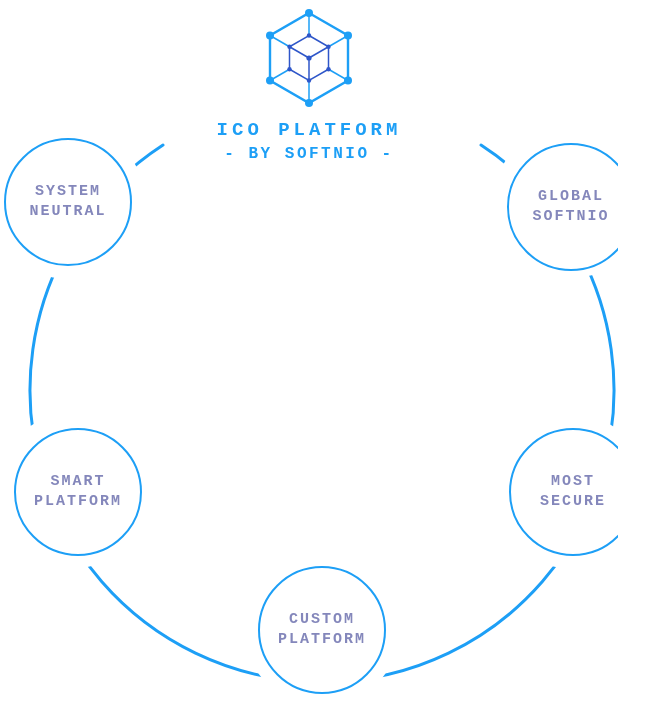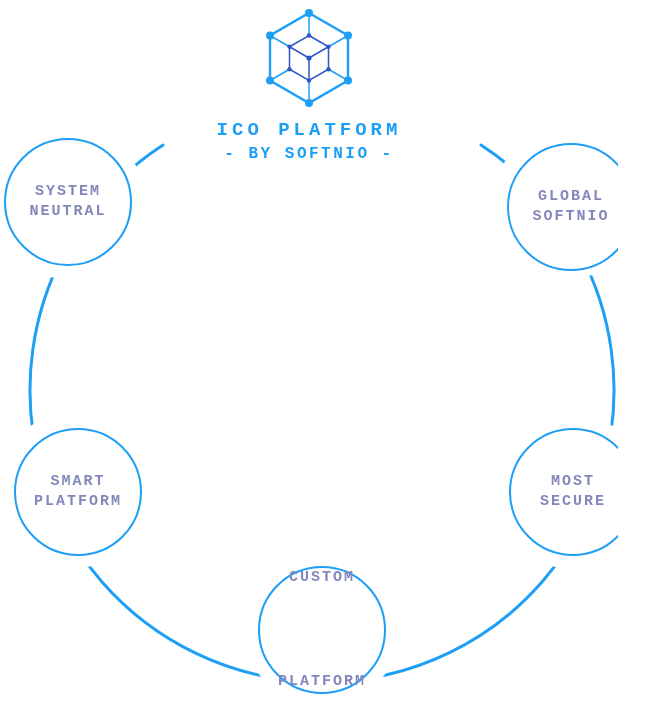--- a/index.html
+++ b/index.html
@@ -49,21 +49,21 @@
     font-weight: bold;
     letter-spacing: 2px;
     line-height: 20px;
     color: var(--label, #8487bb);
     white-space: nowrap;
   }
   .node-system-neutral  { left: 4px;   top: 138px; }
   .node-global-platform { left: 507px; top: 143px; text-align: right; }
   .node-smart-contact   { left: 14px;   top: 428px; }
   .node-most-secure     { left: 509px; top: 428px; }
-  .node-custom-tailored { left: 258px; top: 566px; justify-content: space-between; }
+  .node-custom-tailored { left: 258px; top: 566px; }
 
   .logo {
     position: absolute;
     top: 8px;
     left: 0;
     width: 100%;
     text-align: center;
   }
   .logo-icon { display: inline-block; }
   .icon-outer {

